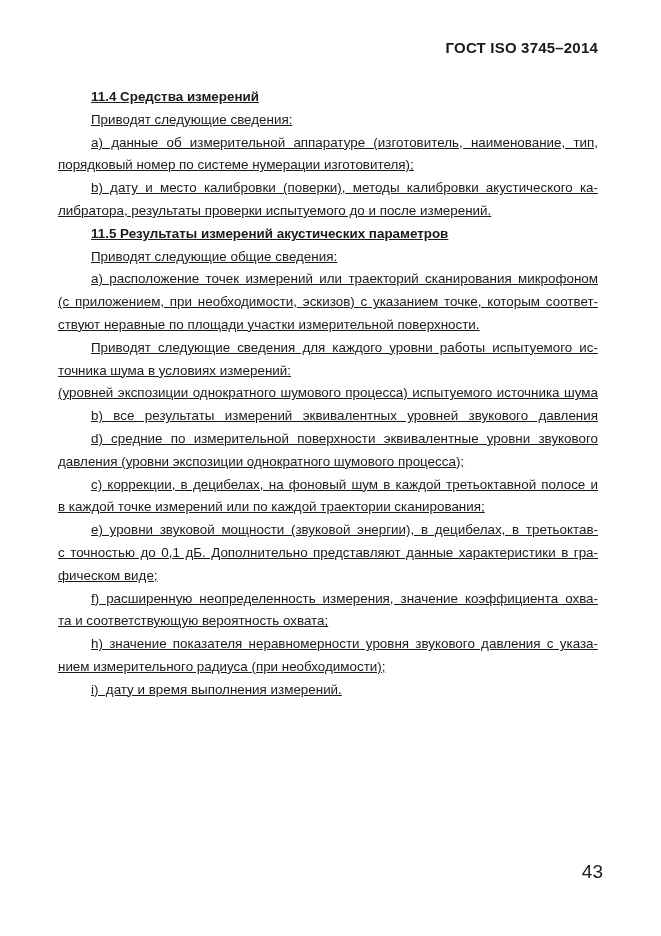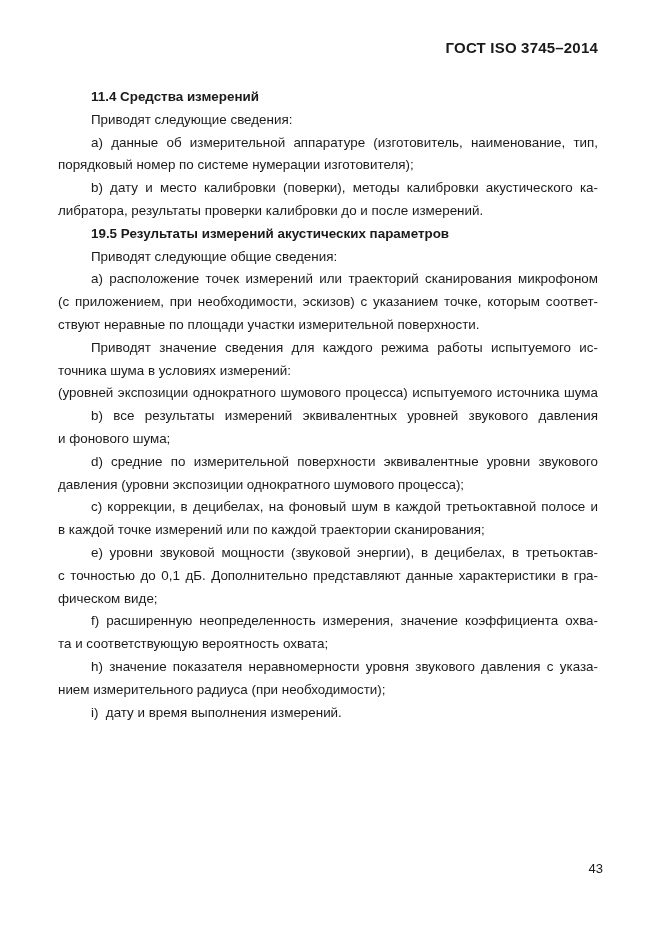--- a/index.html
+++ b/index.html
@@ -25,34 +25,34 @@
   .body-text {
     position: absolute;
     top: 86px;
     left: 58px;
     width: 540px;
     font-size: 13.4px;
     line-height: 22.8px;
   }
   .blk { margin: 0; }
   .blk.heading { font-weight: 700; }
-  .line { white-space: pre-wrap; text-align: left; }
+  .line { white-space: pre-wrap; text-align: left; text-decoration: underline; }
   .line.ind { text-indent: 33px; }
   .line.j {
     white-space: normal;
     text-align: justify;
     text-align-last: justify;
   }
   .page-number {
     position: absolute;
     top: 861px;
     left: 58px;
     width: 545px;
     text-align: right;
-    font-size: 13px;
+    font-size: 19px;
   }
 </style>
 </head>
 <body>
 
 <div class="page">
   <div class="running-header">
     <span>ГОСТ ISO 3745–2014</span>
   </div>
 
@@ -62,41 +62,40 @@
       </div>
       <div class="blk para">
         <div class="line ind">Приводят следующие сведения:</div>
       </div>
       <div class="blk para">
         <div class="line ind j">а) данные об измерительной аппаратуре (изготовитель, наименование, тип,</div>
         <div class="line">порядковый номер по системе нумерации изготовителя);</div>
       </div>
       <div class="blk para">
         <div class="line ind j">b) дату и место калибровки (поверки), методы калибровки акустического ка-</div>
-        <div class="line">либратора, результаты проверки калибровки до и после измерений.</div>
+        <div class="line">либратора, результаты проверки испытуемого до и после измерений.</div>
       </div>
       <div class="blk heading">
-        <div class="line ind">19.5 Результаты измерений акустических параметров</div>
+        <div class="line ind">11.5 Результаты измерений акустических параметров</div>
       </div>
       <div class="blk para">
         <div class="line ind">Приводят следующие общие сведения:</div>
       </div>
       <div class="blk para">
         <div class="line ind j">а) расположение точек измерений или траекторий сканирования микрофоном</div>
         <div class="line j">(с приложением, при необходимости, эскизов) с указанием точке, которым соответ-</div>
         <div class="line">ствуют неравные по площади участки измерительной поверхности.</div>
       </div>
       <div class="blk para">
-        <div class="line ind j">Приводят значение сведения для каждого режима работы испытуемого ис-</div>
+        <div class="line ind j">Приводят следующие сведения для каждого уровни работы испытуемого ис-</div>
         <div class="line">точника шума в условиях измерений:</div>
       </div>
       <div class="blk para">
         <div class="line j">(уровней экспозиции однократного шумового процесса) испытуемого источника шума</div>
         <div class="line ind j">b) все результаты измерений эквивалентных уровней звукового давления</div>
-        <div class="line">и фонового шума;</div>
       </div>
       <div class="blk para">
         <div class="line ind j">d) средние по измерительной поверхности эквивалентные уровни звукового</div>
         <div class="line">давления (уровни экспозиции однократного шумового процесса);</div>
       </div>
       <div class="blk para">
         <div class="line ind j">c) коррекции, в децибелах, на фоновый шум в каждой третьоктавной полосе и</div>
         <div class="line">в каждой точке измерений или по каждой траектории сканирования;</div>
       </div>
       <div class="blk para">

